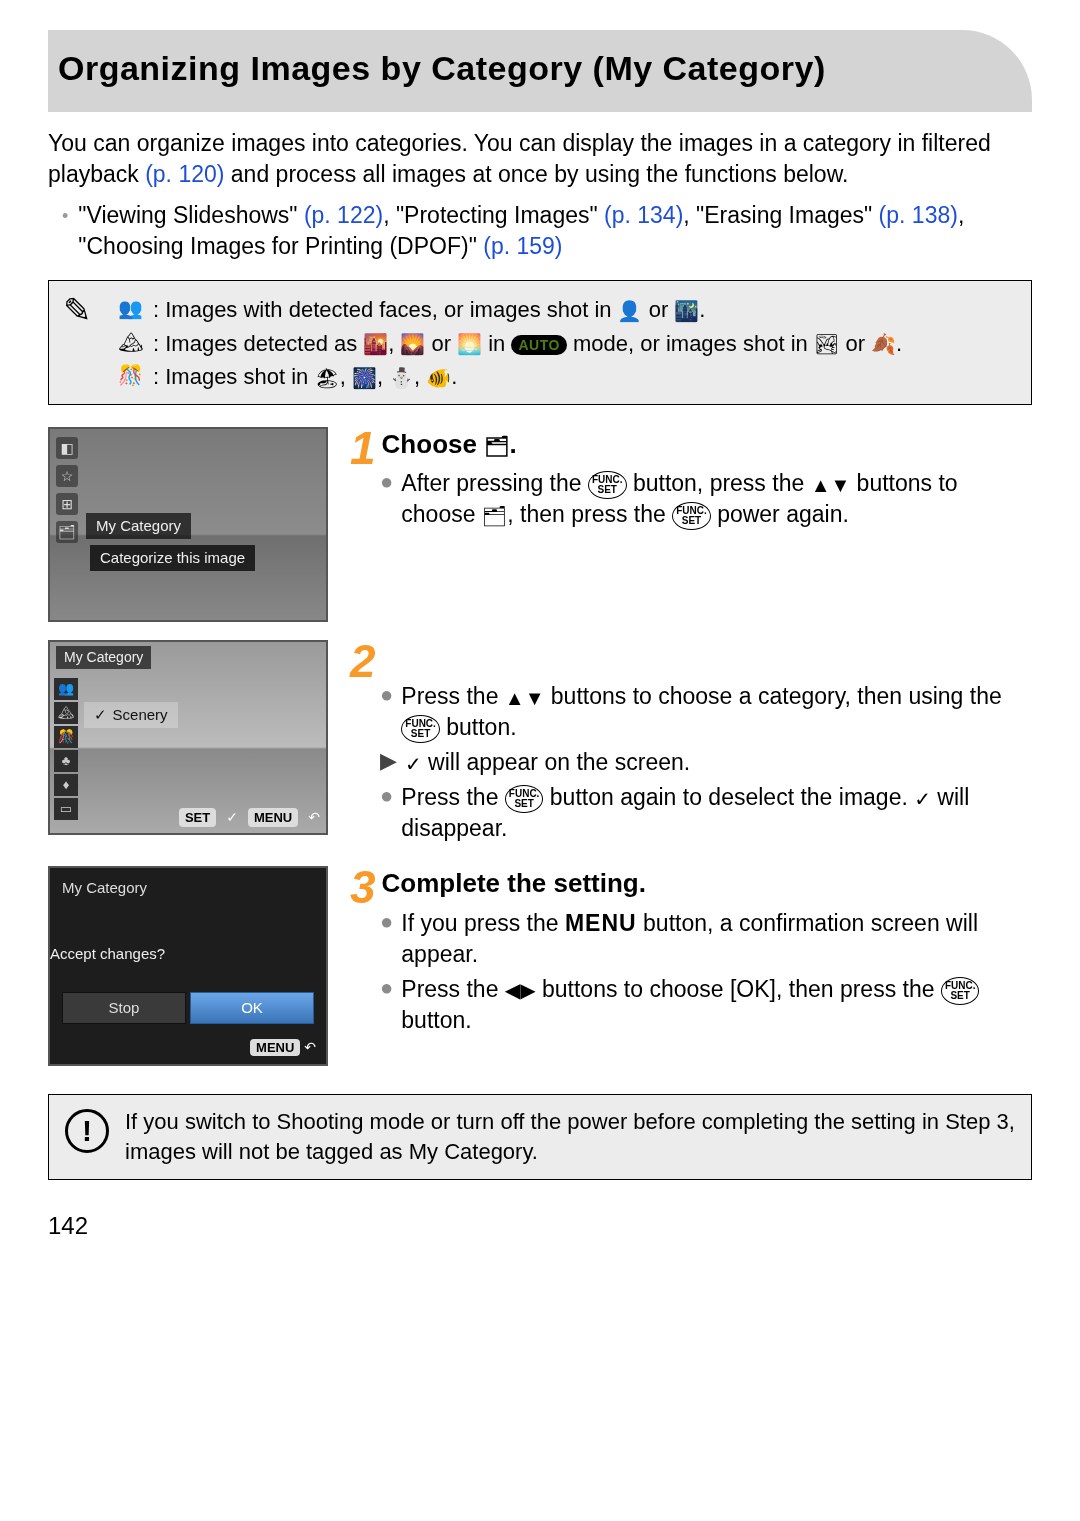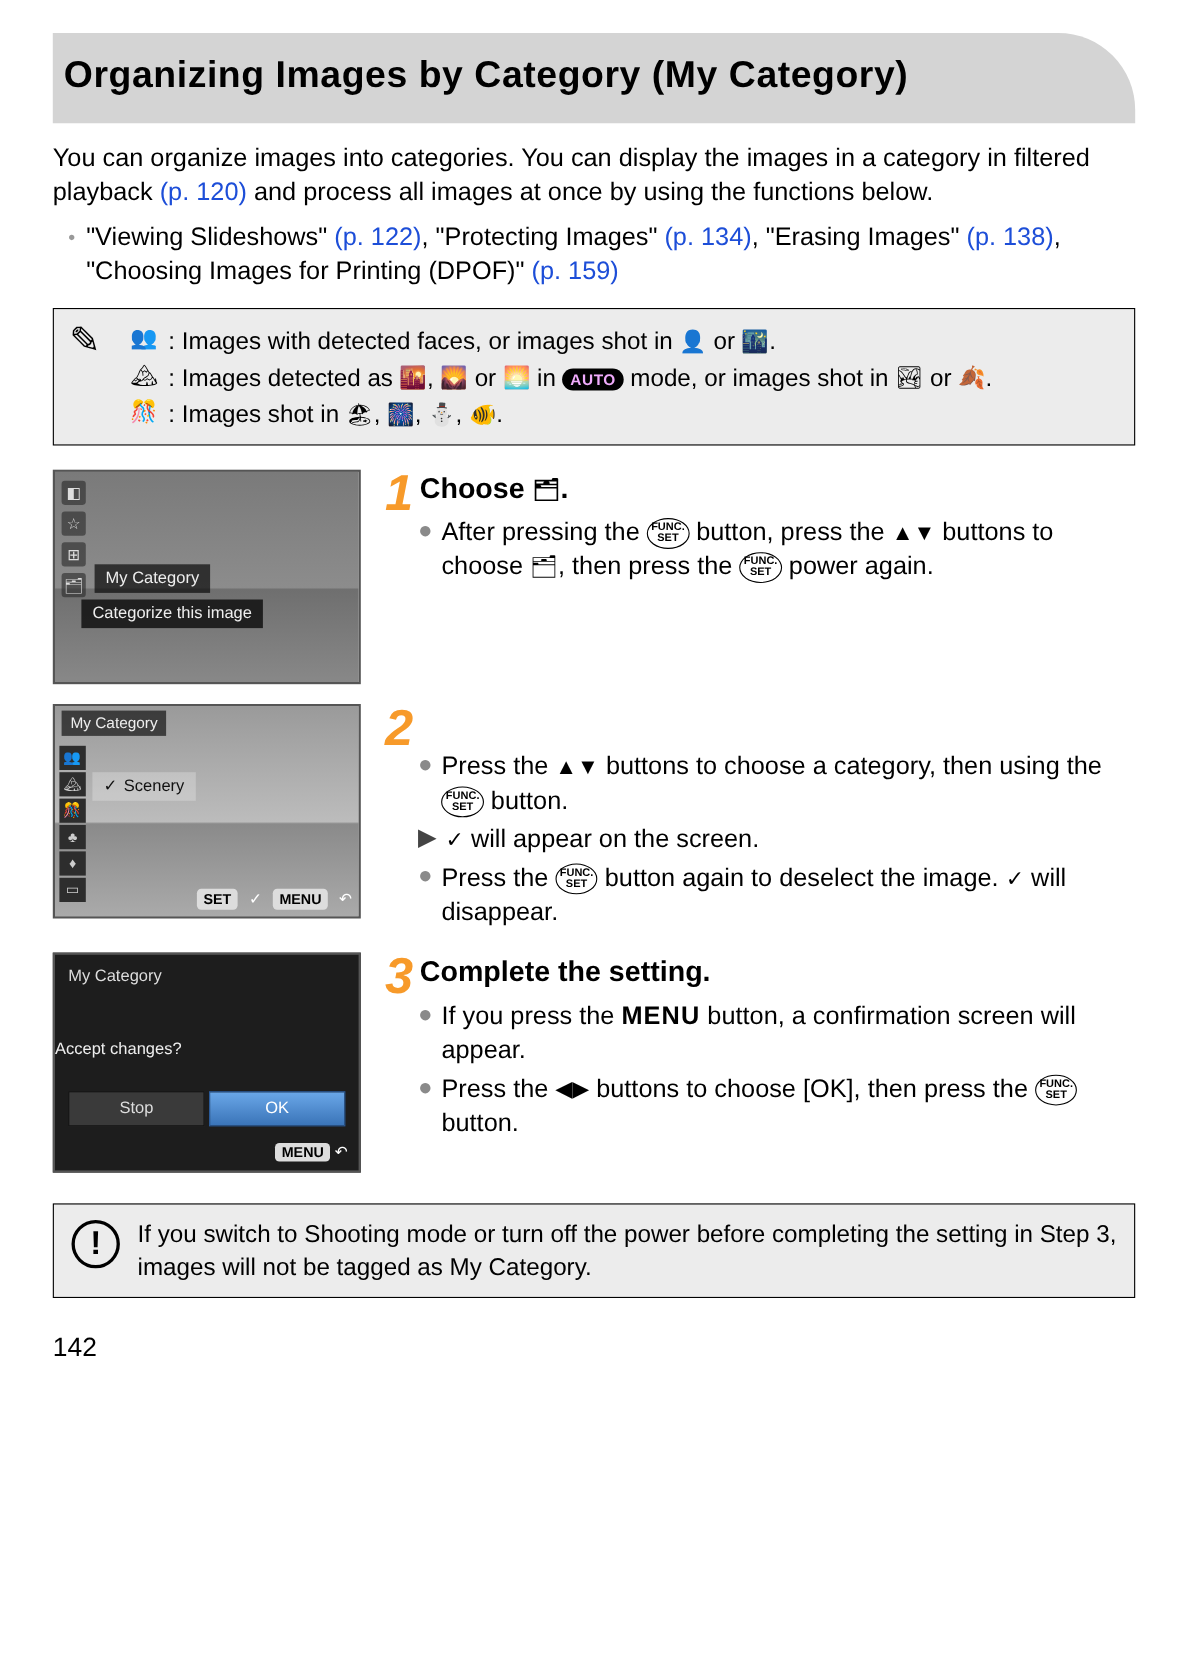--- a/index.html
+++ b/index.html
@@ -40,21 +40,21 @@
     flex: 0 0 40px;
     font-size: 34px;
     line-height: 1;
     padding-top: 2px;
   }
   .note-body { flex: 1; }
   .note-line { display:flex; gap:8px; margin-top:4px; }
   .note-icon { display:inline-block; width:28px; text-align:center; }
   .gly { display:inline-block; font-size:20px; vertical-align:middle; }
   .auto-badge {
-    display:inline-block; background:#000; color:#f0abfc;
+    display:inline-block; background:#000; color:#4d7c0f;
     border-radius:10px; font-size:14px; font-weight:bold;
     padding:1px 7px; letter-spacing:0.5px; vertical-align:middle;
   }
   .steps-area { display:flex; flex-direction:column; gap:18px; }
   .step-row { display:flex; gap:22px; }
   .screen-col { flex: 0 0 280px; }
   .text-col { flex:1; }
   .step-num {
     color:#f79a2a; font-size:46px; font-style:italic; font-weight:700;
     float:left; margin-right:6px; line-height:0.85; margin-top:2px;
@@ -72,21 +72,21 @@
   .func-btn span { display:block; }
   .menu-word { font-family: Arial; font-weight:700; letter-spacing:1px; }
   .screenshot {
     width:280px; background:#2a2a2a; color:#fff; border:2px solid #555;
     font-size:14px; position:relative;
   }
   .ss1 { height:195px; background:linear-gradient(#7a7a7a 0%, #8c8c8c 55%, #6f6f6f 56%, #888 100%); }
   .ss1 .side-icons { position:absolute; left:6px; top:8px; display:flex; flex-direction:column; gap:6px; }
   .ss1 .side-icons div { width:22px; height:22px; background:rgba(40,40,40,.6); border-radius:3px; color:#ddd; font-size:14px; display:flex; align-items:center; justify-content:center; }
   .ss1 .label1 { position:absolute; left:36px; top:84px; background:rgba(10,10,10,.7); padding:3px 10px; color:#eee; font-size:15px; }
-  .ss1 .label2 { position:absolute; left:24px; top:116px; background:rgba(10,10,10,.8); padding:3px 10px; color:#eee; font-size:15px; }
+  .ss1 .label2 { position:absolute; left:40px; top:116px; background:rgba(10,10,10,.8); padding:3px 10px; color:#eee; font-size:15px; }
   .ss2 { height:195px; background:linear-gradient(#9a9a9a 0%, #bcbcbc 55%, #8a8a8a 56%, #aaa 100%); }
   .ss2 .title { position:absolute; left:6px; top:4px; background:rgba(20,20,20,.7); color:#eee; padding:2px 8px; font-size:14px; }
   .ss2 .left-icons { position:absolute; left:4px; top:36px; display:flex; flex-direction:column; gap:2px; }
   .ss2 .left-icons div { width:24px; height:22px; background:#2d2d2d; color:#ccc; font-size:13px; display:flex; align-items:center; justify-content:center; }
   .ss2 .scenery { position:absolute; left:34px; top:60px; background:rgba(255,255,255,.25); padding:3px 10px; color:#111; font-size:15px; display:flex; align-items:center; gap:6px; }
   .ss2 .bottom { position:absolute; right:6px; bottom:6px; display:flex; gap:10px; }
   .ss2 .pill { background:#ddd; color:#000; font-weight:700; font-size:13px; padding:1px 6px; border-radius:4px; }
   .ss3 { height:200px; background:#1d1d1d; }
   .ss3 .title { position:absolute; left:12px; top:10px; color:#ddd; font-size:15px; }
   .ss3 .prompt { position:absolute; width:100%; top:76px; color:#eee; font-size:15px; }

